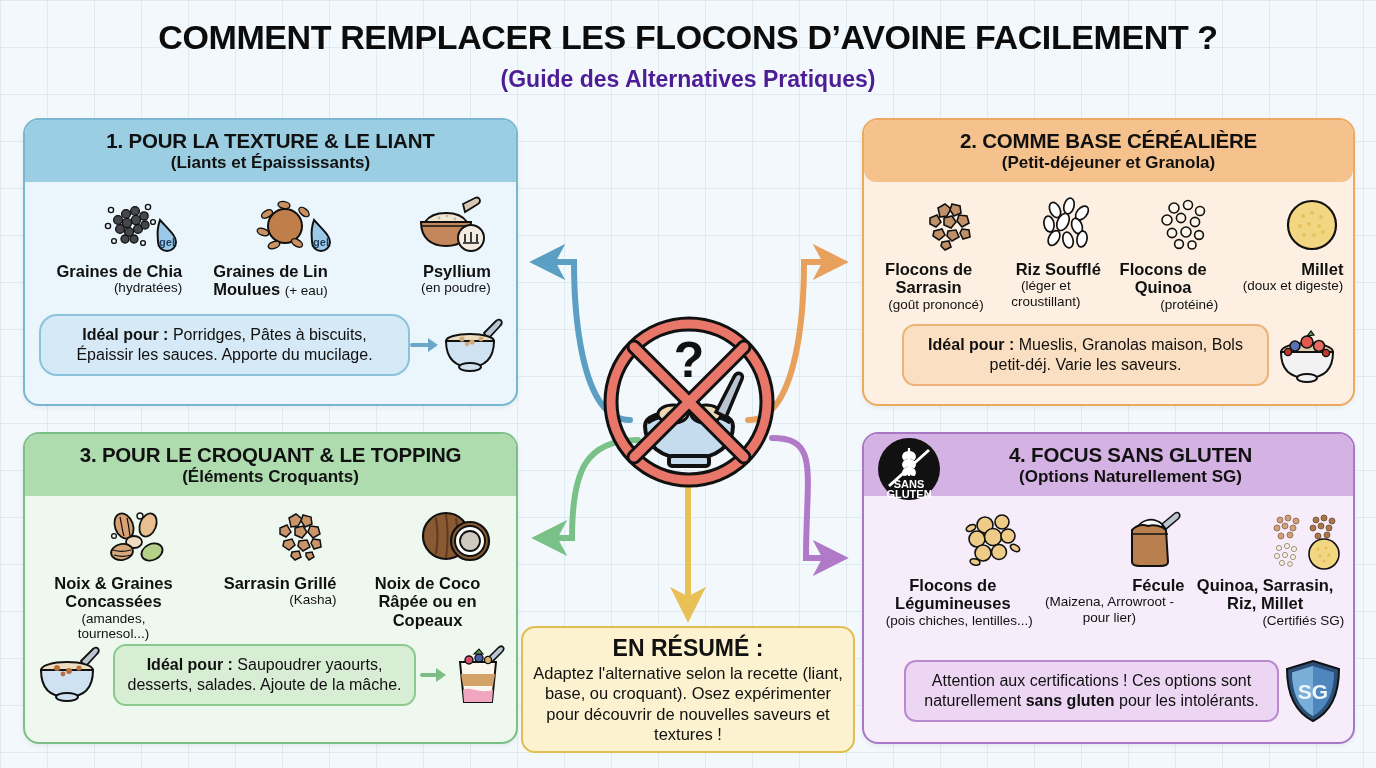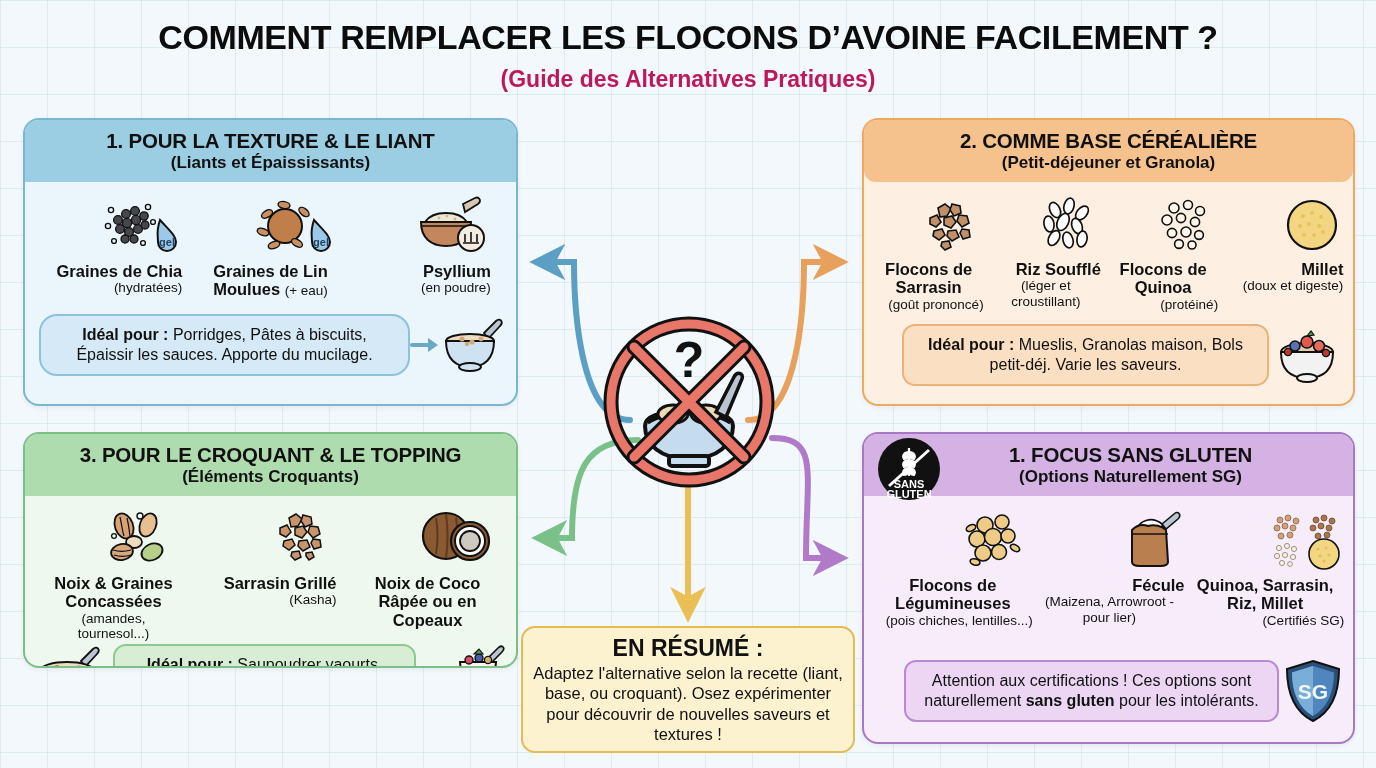--- a/index.html
+++ b/index.html
@@ -25,21 +25,21 @@
   
   .title{
     position:absolute; left:0; right:0; top:18px;
     text-align:center;
     font-size:34px; font-weight:bold; letter-spacing:-.4px;
     color:#0c0c0c;
   }
   .subtitle{
     position:absolute; left:0; right:0; top:66px;
     text-align:center;
-    font-size:23px; font-weight:bold; color:#be185d;
+    font-size:23px; font-weight:bold; color:#4c1d95;
   }
 
   
   .panel{
     position:absolute;
     border-radius:16px;
     border:2.5px solid;
     overflow:hidden;
     box-shadow:0 2px 5px rgba(0,0,0,.06);
   }
@@ -50,21 +50,21 @@
   }
   .panel .head .h1{ font-size:20.5px; font-weight:bold; letter-spacing:-.2px; line-height:1.08; }
   .panel .head .h2{ font-size:17px; font-weight:bold; line-height:1.15; margin-top:1px;}
   .panel .body{ position:absolute; left:0; right:0; top:62px; bottom:0; }
 
   
   #p1{ left:23px; top:118px; width:495px; height:288px; border-color:#79b7d1; background:#eaf6fc; }
   #p1 .head{ background:#9ccee3; }
   #p2{ left:862px; top:118px; width:493px; height:288px; border-color:#eda95f; background:#fdf0e2; }
   #p2 .head{ background:#f5c18c;border-radius:12px; }
-  #p3{ left:23px; top:432px; width:495px; height:236px; border-color:#7cbf86; background:#eff8ee; }
+  #p3{ left:23px; top:432px; width:495px; height:312px; border-color:#7cbf86; background:#eff8ee; }
   #p3 .head{ background:#aedcaf; }
   #p4{ left:862px; top:432px; width:493px; height:312px; border-color:#a878c4; background:#f6ecfa; }
   #p4 .head{ background:#d5b2e4; }
 
   
   .items{ position:absolute; left:0; right:0; display:flex; justify-content:space-around; align-items:flex-start; }
   .item{ display:flex; flex-direction:column; align-items:flex-end; width:132px; }
   .item .glyph{ height:62px; display:flex; align-items:flex-end; justify-content:center; }
   .item .nm{ font-size:16.5px; font-weight:bold; text-align:center; line-height:1.12; margin-top:6px; }
   .item .sub{ font-size:13.5px; text-align:center; line-height:1.12; }
@@ -489,21 +489,21 @@
           <path d="M33,16 C38,16 40,20 38,23 C35,23 32,20 33,16 Z" fill="#fff"></path>
           <path d="M33,24 C28,24 26,28 28,31 C31,31 34,28 33,24 Z" fill="#fff"></path>
           <path d="M33,24 C38,24 40,28 38,31 C35,31 32,28 33,24 Z" fill="#fff"></path>
           <path d="M33,32 C28,32 26,36 28,39 C31,39 34,36 33,32 Z" fill="#fff"></path>
           <path d="M33,32 C38,32 40,36 38,39 C35,39 32,36 33,32 Z" fill="#fff"></path>
         </g>
         <line x1="13" y1="50" x2="53" y2="14" stroke="#fff" stroke-width="3"></line>
         <text x="33" y="52" font-family="'Liberation Sans',sans-serif" font-size="11" font-weight="bold" text-anchor="middle" fill="#fff">SANS</text>
         <text x="33" y="62" font-family="'Liberation Sans',sans-serif" font-size="11" font-weight="bold" text-anchor="middle" fill="#fff">GLUTEN</text>
       </svg>
-      <div class="h1" style="margin-left:44px;">1. FOCUS SANS GLUTEN</div>
+      <div class="h1" style="margin-left:44px;">4. FOCUS SANS GLUTEN</div>
       <div class="h2" style="margin-left:44px;">(Options Naturellement SG)</div>
     </div>
     <div class="body">
       <div class="items" style="top:12px;padding:0 8px;">
         <div class="item" style="width:160px">
           <div class="glyph">
             <svg width="74" height="58" viewBox="0 0 74 58">
               <g fill="#eecb86" stroke="#111" stroke-width="1.6">
                 <circle cx="26" cy="13" r="8"></circle>
                   <circle cx="43" cy="10" r="7"></circle>

